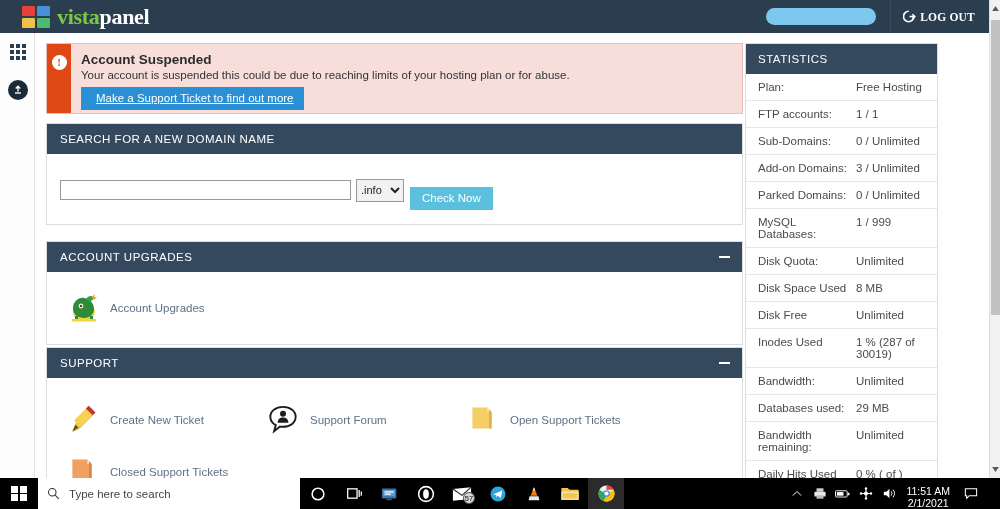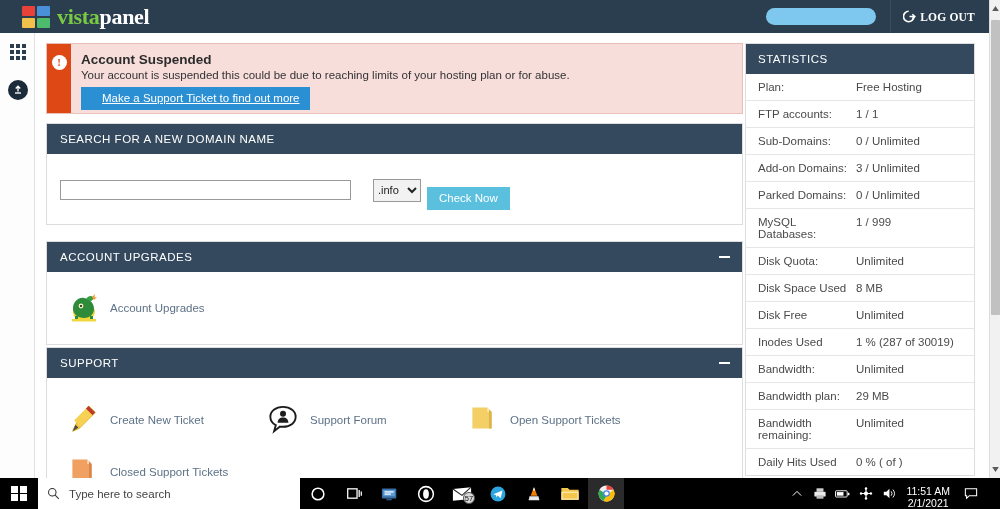--- a/index.html
+++ b/index.html
@@ -87,21 +87,21 @@
   .excl-circle {
     width: 15px; height: 15px; border-radius: 50%; background: #ffffff;
     color: #dd4814; font-size: 11px; font-weight: bold; line-height: 15px;
     text-align: center; font-family: "Liberation Serif", serif;
   }
   .alert-body { padding: 8px 0 0 10px; }
   .alert-title { font-size: 13.5px; font-weight: bold; color: #2c2c2c; margin-bottom: 2px; }
   .alert-text { font-size: 11.5px; color: #333333; margin-bottom: 6px; }
   .alert-btn {
     display: inline-block; background: #2b8fd4; color: #ffffff;
-    font-size: 11.5px; padding: 4px 9px 5px 20px;
+    font-size: 11.5px; padding: 4px 9px 5px 14px;
     text-decoration: underline; border: 1px solid #2b8fd4; cursor: pointer;
   }
 
   
   .panel {
     position: absolute; left: 11px; width: 697px;
     background: #ffffff; border: 1px solid #dddddd;
   }
   .panel-head {
     background: #34495e; color: #ffffff;
@@ -114,21 +114,21 @@
 
   
   .panel-search { top: 90px; }
   .search-row { display: flex; align-items: center; gap: 0; padding: 6px 0 4px 0; }
   .search-input {
     width: 291px; height: 20px; border: 1px solid #999999;
     background: #ffffff; font-size: 11px; padding: 0 4px;
     font-family: "Liberation Sans", sans-serif;
   }
   .tld-select {
-    margin-left: 22px; width: 48px; height: 23px;
+    margin-left: 5px; width: 48px; height: 23px;
     border: 1px solid #999999; background: #f2f2f2;
     font-size: 11px; font-family: "Liberation Sans", sans-serif;
     color: #222222;
   }
   .check-btn {
     margin-left: 6px; background: #5bc0de; color: #ffffff; border: none;
     font-size: 11.5px; padding: 5px 12px 6px 12px; cursor: pointer;
     font-family: "Liberation Sans", sans-serif;
     margin-top: 17px;
   }
@@ -146,21 +146,21 @@
   .icon-box { width: 32px; height: 32px; flex: 0 0 32px; position: relative; }
 
   
   .panel-support { top: 314px; height: 160px; }
   .support-grid { display: flex; flex-wrap: wrap; padding: 6px 0 0 0; }
   .support-cell { width: 200px; display: flex; align-items: center; gap: 10px; padding: 10px 0 10px 8px; }
   .support-cell .lbl { color: #5d7186; font-size: 11.5px; }
 
   
   .rightcol {
-    position: absolute; left: 710px; top: 10px; width: 230px;
+    position: absolute; left: 710px; top: 10px; width: 193px;
   }
   .stat-panel { border: 1px solid #dddddd; background: #ffffff; }
   .stat-head {
     background: #34495e; color: #ffffff; font-size: 11.5px;
     letter-spacing: 0.5px; padding: 9px 0 9px 12px;
   }
   .stat-row {
     display: flex; border-top: 1px solid #e6e6e6;
     font-size: 11.5px; color: #444444; padding: 7px 8px 7px 12px;
   }
@@ -418,21 +418,21 @@
             </div>
             <div class="stat-row">
               <span class="stat-k">Inodes Used</span>
               <span class="stat-v">1 % (287 of 30019)</span>
             </div>
             <div class="stat-row">
               <span class="stat-k">Bandwidth:</span>
               <span class="stat-v">Unlimited</span>
             </div>
             <div class="stat-row">
-              <span class="stat-k">Bandwidth plan:</span>
+              <span class="stat-k">Databases used:</span>
               <span class="stat-v">29 MB</span>
             </div>
             <div class="stat-row">
               <span class="stat-k">Bandwidth remaining:</span>
               <span class="stat-v">Unlimited</span>
             </div>
             <div class="stat-row">
               <span class="stat-k">Daily Hits Used</span>
               <span class="stat-v">0 % ( of )</span>
             </div>

